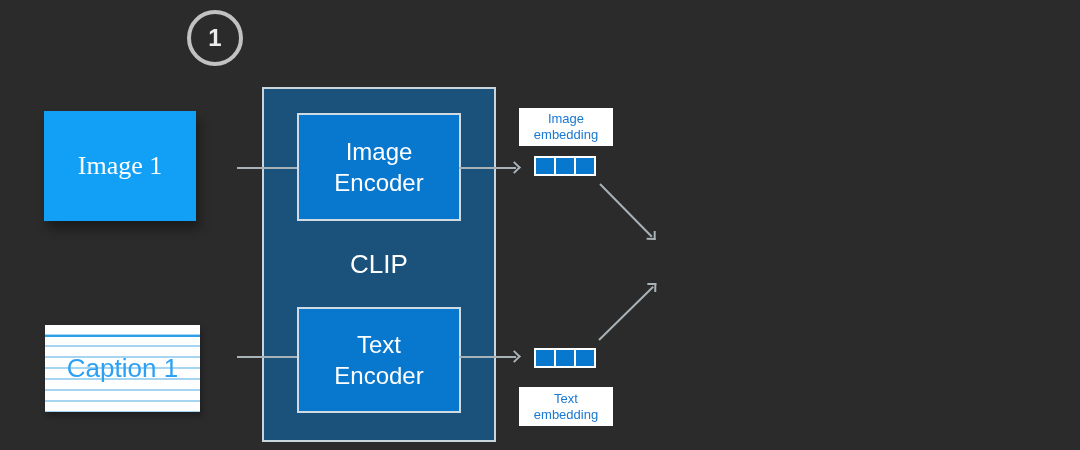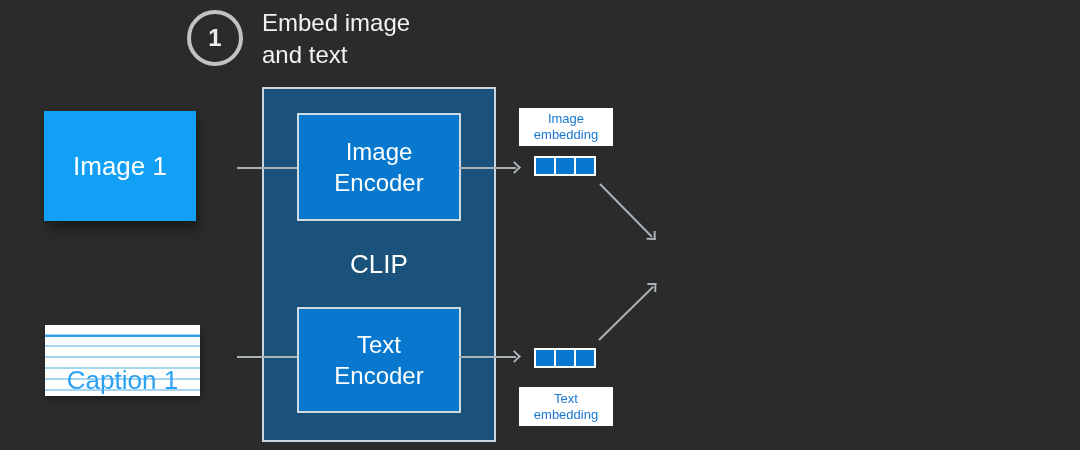--- a/index.html
+++ b/index.html
@@ -20,35 +20,36 @@
   .step-label {
     position:absolute; left:262px; top:7px;
     color:#F2F2F2; font-size:24px; line-height:32px; font-weight:500;
   }
 
   
   .image-card {
     position:absolute; left:44px; top:111px; width:152px; height:110px;
     background:#FFFFFF; 
     box-shadow:4px 8px 9px rgba(0,0,0,0.35);
+    font-family:Liberation Serif, serif;
   }
   .image-card-inner {
     width:100%; height:100%; background:#12A0F7;
     display:flex; align-items:center; justify-content:center;
     color:#FFFFFF; font-size:26px;
   }
 
   
   .caption-card {
-    position:absolute; left:45px; top:325px; width:155px; height:71px;
+    position:absolute; left:45px; top:325px; width:155px; height:87px;
     background-color:#FFFFFF;
     background-image:
       linear-gradient(to bottom, rgba(0,0,0,0) 10px, #2D9FE8 10px, #2D9FE8 12px, rgba(0,0,0,0) 12px),
       repeating-linear-gradient(to bottom, rgba(0,0,0,0) 0, rgba(0,0,0,0) 9.5px, #A6D5F2 9.5px, #A6D5F2 11px);
-    display:flex; align-items:flex-end; justify-content:center;
+    display:flex; align-items:center; justify-content:center;
     box-shadow:2px 4px 6px rgba(0,0,0,0.3);
   }
   .caption-label { color:#2CA1F2; font-size:26px; }
 
   
   .clip-box {
     position:absolute; left:262px; top:87px; width:234px; height:355px;
     background:#1B527B; border:2px solid #C9D5DD;
   }
   .clip-title {
@@ -101,22 +102,20 @@
   .vector .cell { width:18px; height:16px; background:#0877CE; }
 </style>
 </head>
 <body>
 
 <div class="canvas">
 
   <div class="step-circle">
     <span>1</span>
   </div>
-  <div class="step-label preline">Embed image
-and text</div>
 
   <div class="image-card">
     <div class="image-card-inner">
       <span>Image 1</span>
     </div>
   </div>
 
   <div class="caption-card">
     <span class="caption-label">Caption 1</span>
   </div>

